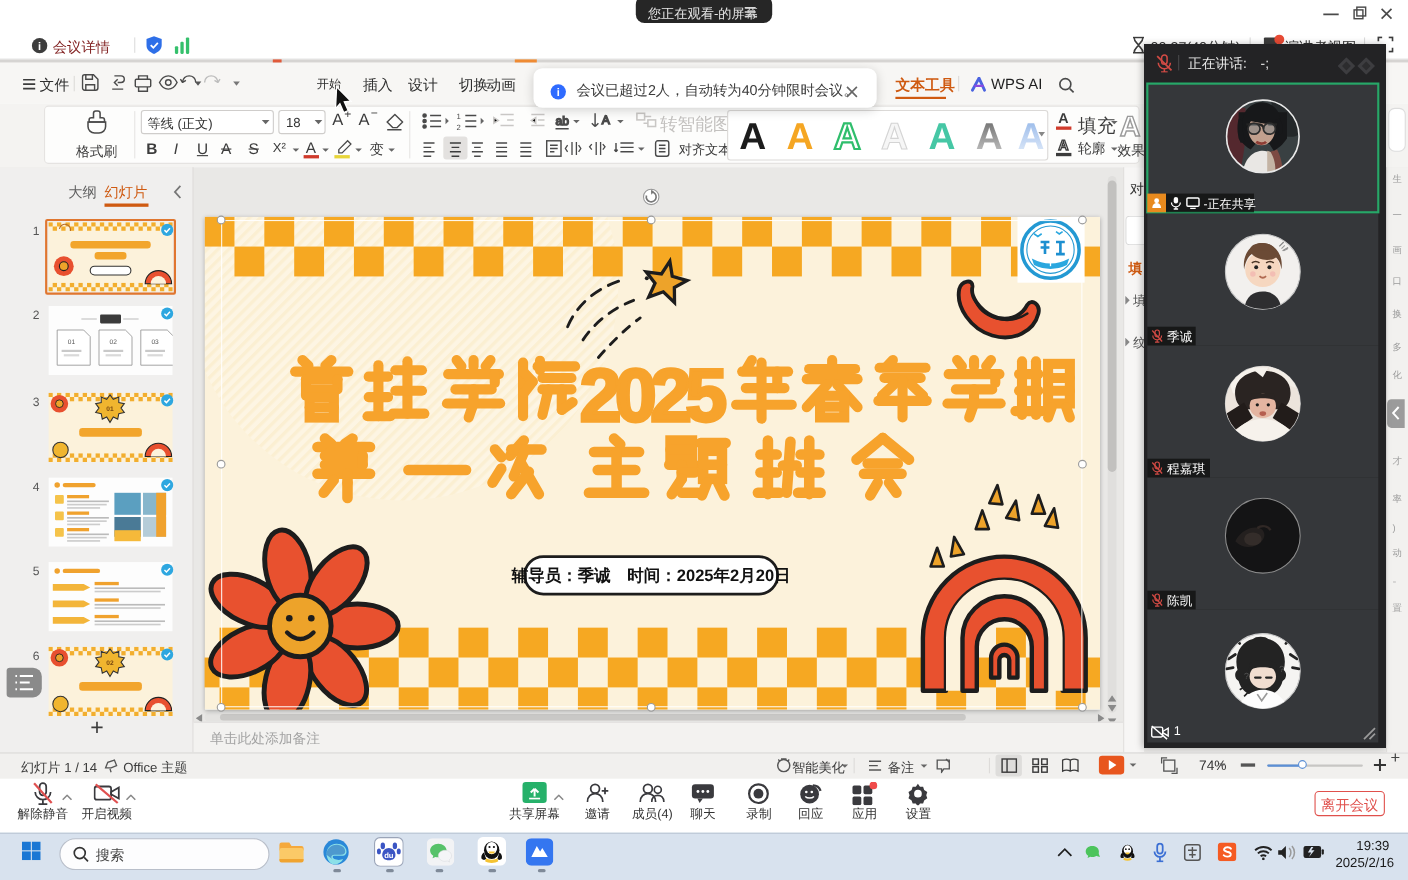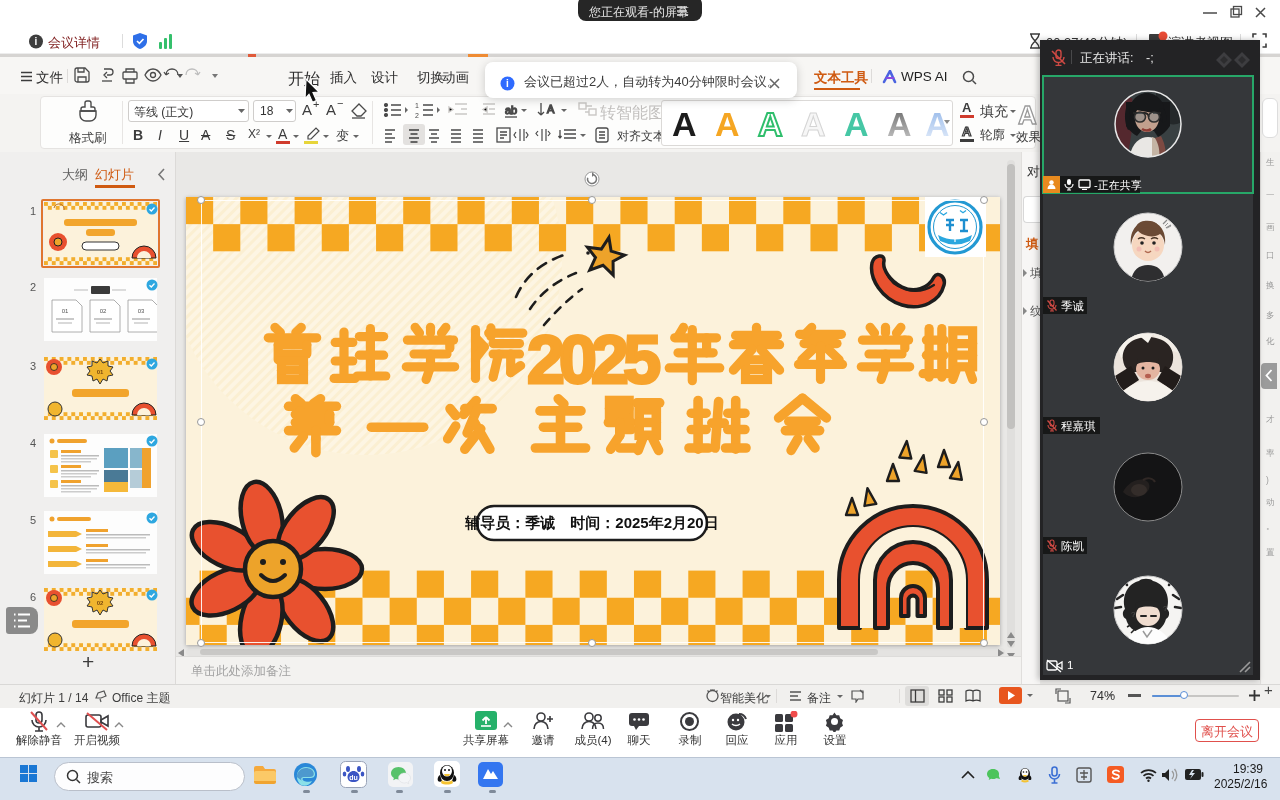--- a/index.html
+++ b/index.html
@@ -78,21 +78,21 @@
 <rect x="49" y="5" width="14" height="7" rx="1"></rect>
         <path d="M52 5V2h8v3M52 12v4h8v-4"></path>
 <path d="M71 8c2-4 5-6 8-6s6 2 8 6c-2 4-5 6-8 6s-6-2-8-6z"></path>
         <circle cx="79" cy="8" r="2.5"></circle>
 <path d="M92 8c0-4 3-6 6-6s6 2 6 6M92 8l3-2M92 8l-2-3"></path>
 <path d="M124 8c0-4-3-6-6-6s-6 2-6 6M124 8l-3-2M124 8l2-3" stroke="#bdbdbd"></path>
 </g>
 <path d="M103 7l3 4l3-4z" fill="#555"></path>
 <path d="M138 7l3 4l3-4z" fill="#777"></path>
 </svg>
-<div class="tx" style="left:288px;top:69px;font-size:16px;color:#2e2e2e;">开始</div>
+<div class="tx" style="left:288px;top:69px;font-size:11px;color:#2e2e2e;">开始</div>
     <div class="tx" style="left:330px;top:69px;font-size:13.5px;color:#2e2e2e;">插入</div>
     <div class="tx" style="left:371px;top:69px;font-size:13.5px;color:#2e2e2e;">设计</div>
     <div class="tx" style="left:417px;top:69px;font-size:13.5px;color:#2e2e2e;">切换</div>
     <div class="tx" style="left:442px;top:69px;font-size:13.5px;color:#2e2e2e;">动画</div>
 <div class="tx" style="left:814px;top:69px;font-size:13.5px;color:#cf5a11;font-weight:bold;">文本工具</div>
 <div class="abs" style="left:814px;top:88px;width:46px;height:2px;background:#cf5a11;"></div>
 <div class="abs" style="left:871px;top:69px;width:1px;height:14px;background:#dddbd9;"></div>
 <svg class="abs" style="left:882px;top:70px;width:15px;height:14px" viewBox="0 0 15 14">
 <path d="M2 12L8 1l5 11" stroke="#4a63e0" stroke-width="2.6" fill="none" stroke-linecap="round"></path>
 <path d="M4.5 8h7" stroke="#8a4ae0" stroke-width="2" stroke-linecap="round"></path>
@@ -231,21 +231,21 @@
 <div class="tx" style="left:758px;top:105px;font-size:34px;font-weight:bold;color:#fff;-webkit-text-stroke:2px #2fbe6c;">A</div>
 <div class="tx" style="left:801px;top:105px;font-size:34px;font-weight:bold;color:#f6f6f6;-webkit-text-stroke:1px #d4d4d4;">A</div>
 <div class="tx" style="left:844px;top:105px;font-size:34px;font-weight:bold;color:#46c7a5;">A</div>
 <div class="tx" style="left:887px;top:105px;font-size:34px;font-weight:bold;background:linear-gradient(#666,#ccc);-webkit-background-clip:text;color:transparent;">A</div>
 <div class="tx" style="left:925px;top:105px;font-size:34px;font-weight:bold;background:linear-gradient(#90b4e8,#e8f0fb);-webkit-background-clip:text;color:transparent;">A</div>
 <svg class="abs" style="left:943px;top:119px;width:8px;height:6px" viewBox="0 0 8 6">
       <path d="M1 1l3 4l3-4z" fill="#888"></path>
     </svg>
 <div class="tx" style="left:962px;top:100px;font-size:13px;font-weight:bold;color:#3c3c3c;">A</div>
 <div class="abs" style="left:960px;top:115px;width:14px;height:3px;background:#d03b2c;"></div>
-<div class="tx" style="left:980px;top:103px;font-size:14px;color:#3c3c3c;">填充</div>
+<div class="tx" style="left:980px;top:103px;font-size:17px;color:#3c3c3c;">填充</div>
 <svg class="abs" style="left:1009px;top:109px;width:8px;height:5px" viewBox="0 0 8 5">
       <path d="M1 1l3 3l3-3z" fill="#666"></path>
     </svg>
 <div class="tx" style="left:962px;top:124px;font-size:13px;font-weight:bold;color:#fff;-webkit-text-stroke:1.2px #3c3c3c;">A</div>
 <div class="abs" style="left:960px;top:139px;width:14px;height:3px;background:#3c3c3c;"></div>
 <div class="tx" style="left:980px;top:127px;font-size:12.5px;color:#3c3c3c;">轮廓</div>
 <svg class="abs" style="left:1009px;top:133px;width:8px;height:5px" viewBox="0 0 8 5">
       <path d="M1 1l3 3l3-3z" fill="#666"></path>
     </svg>
 <div class="tx" style="left:1018px;top:100px;font-size:26px;font-weight:bold;color:#fff;-webkit-text-stroke:1.3px #9a9a9a;">A</div>

